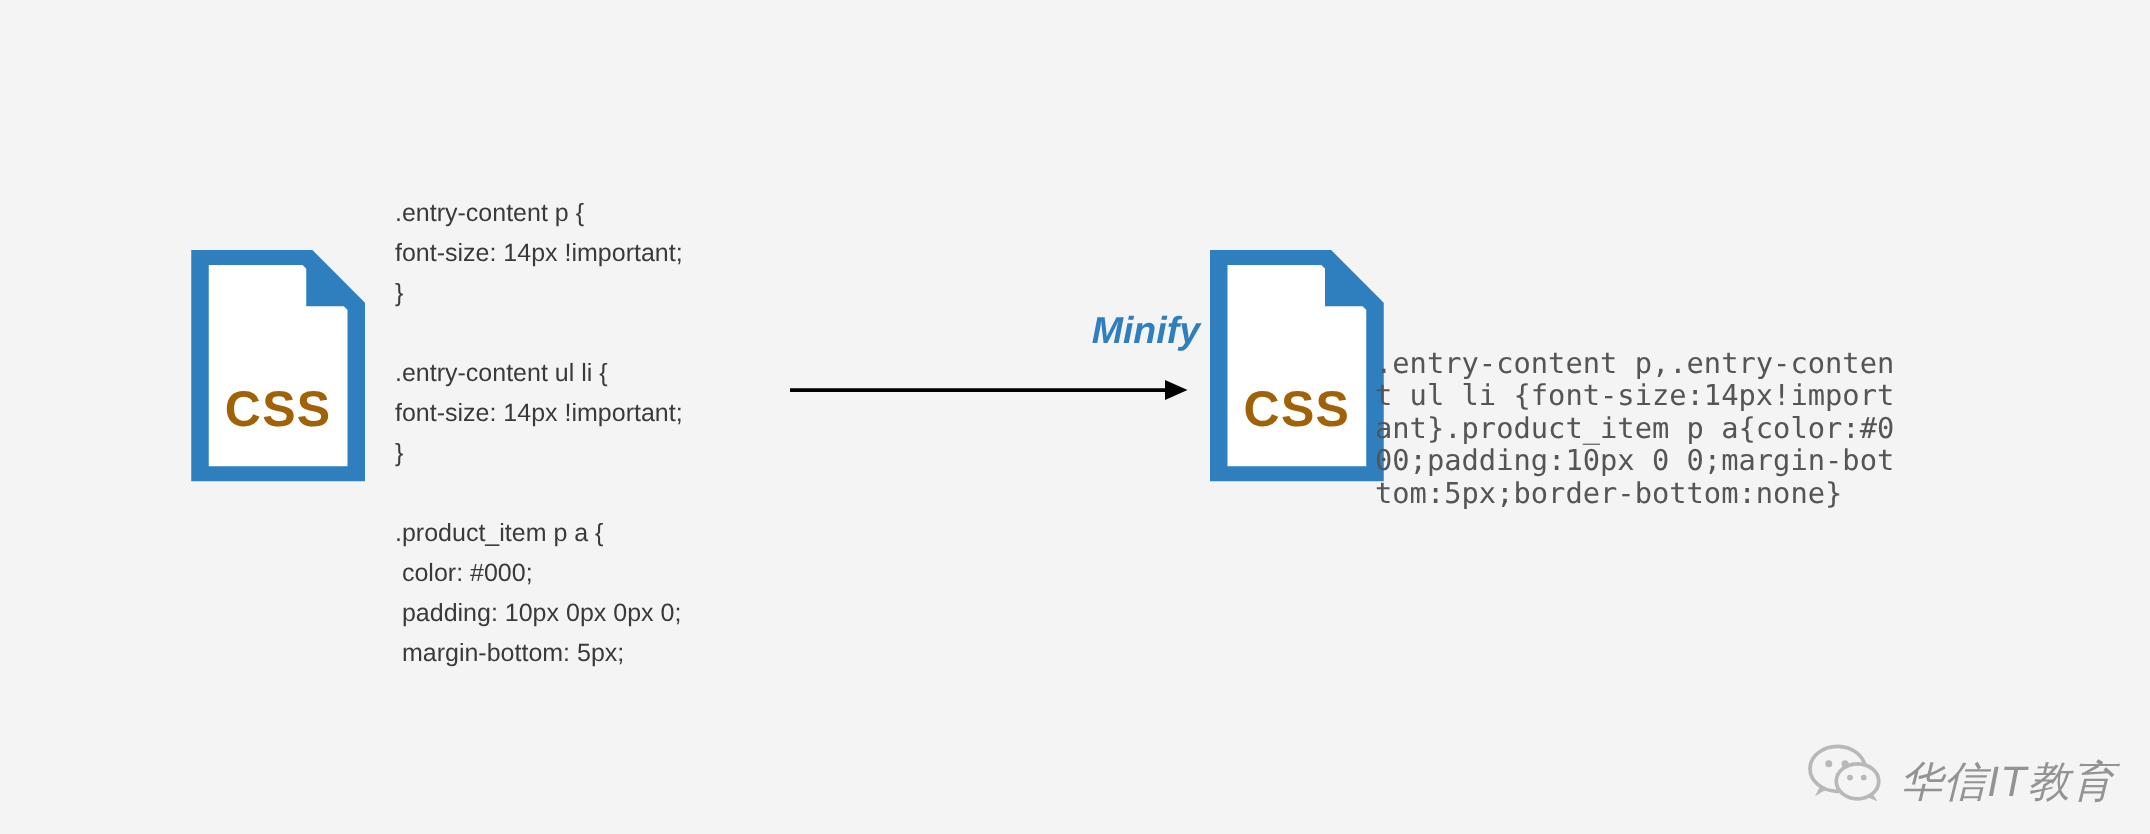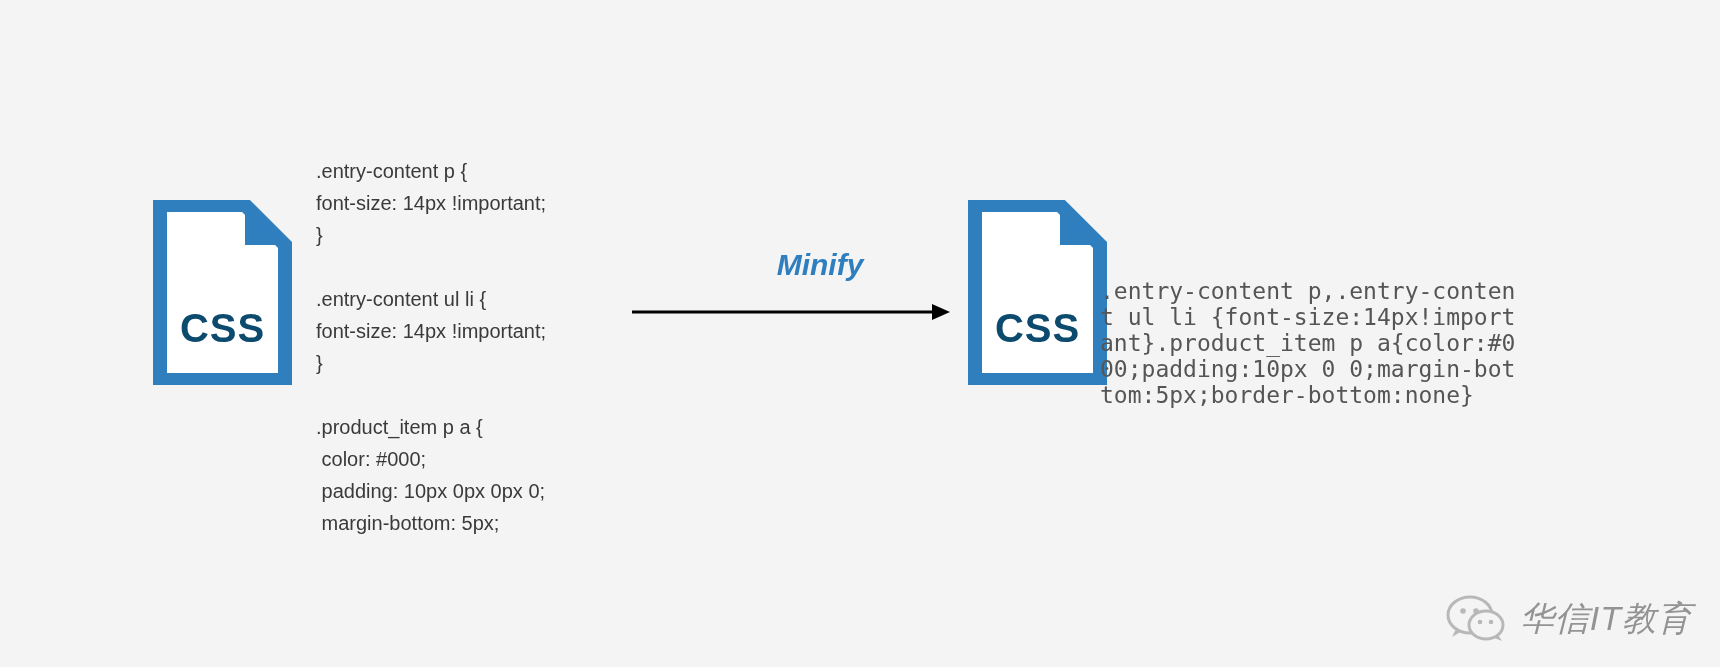--- a/index.html
+++ b/index.html
@@ -1,29 +1,29 @@
 <!DOCTYPE html>
 <html><head>
 <meta charset="utf-8">
 <style>
   html,body{margin:0;padding:0;width:1720px;height:667px;background:#f4f4f4;font-family:"Helvetica Neue",Arial,sans-serif;color:#222;}
   .stage{position:relative;width:1720px;height:667px;}
   
   .file-icon{position:absolute;width:145px;height:185px;}
   .file-icon svg{width:100%;height:100%;display:block;}
-  .file-label{position:absolute;left:0;bottom:34px;width:100%;text-align:center;font-weight:800;font-size:40px;letter-spacing:1px;color:#0c4a6e;}
+  .file-label{position:absolute;left:0;bottom:34px;width:100%;text-align:center;font-weight:800;font-size:40px;letter-spacing:1px;color:#a16207;}
   
   .code-left{position:absolute;left:316px;top:155px;font-size:20px;line-height:32px;color:#3a3a3a;font-family:"Helvetica Neue",Arial,sans-serif;white-space:pre;}
   .code-right{position:absolute;left:1100px;top:278px;width:420px;font-family:"Menlo","Consolas",monospace;font-size:23px;line-height:26px;color:#555;word-break:break-all;}
   
-  .minify-label{position:absolute;left:680px;top:248px;width:280px;text-align:center;font-weight:700;font-size:30px;color:#2f7fbf;font-style:italic;}
+  .minify-label{position:absolute;left:680px;top:248px;width:280px;text-align:right;font-weight:700;font-size:30px;color:#2f7fbf;font-style:italic;}
   .arrow{position:absolute;left:632px;top:300px;width:320px;height:24px;}
   .arrow svg{width:100%;height:100%;display:block;}
   
-  .wm{position:absolute;right:28px;bottom:18px;display:flex;align-items:center;gap:14px;opacity:.55;}
+  .wm{position:absolute;right:28px;bottom:18px;display:flex;align-items:flex-end;gap:14px;opacity:.55;}
   .wm-bubble{width:60px;height:60px;}
   .wm-text{font-size:34px;color:#444;font-family:"PingFang SC","Microsoft YaHei",sans-serif;font-style:italic;letter-spacing:1px;}
 </style>
 </head>
 <body>
 
 <div class="stage">
 
   <div class="file-icon" style="left:150px;top:200px;">
     <svg viewBox="0 0 145 185">

